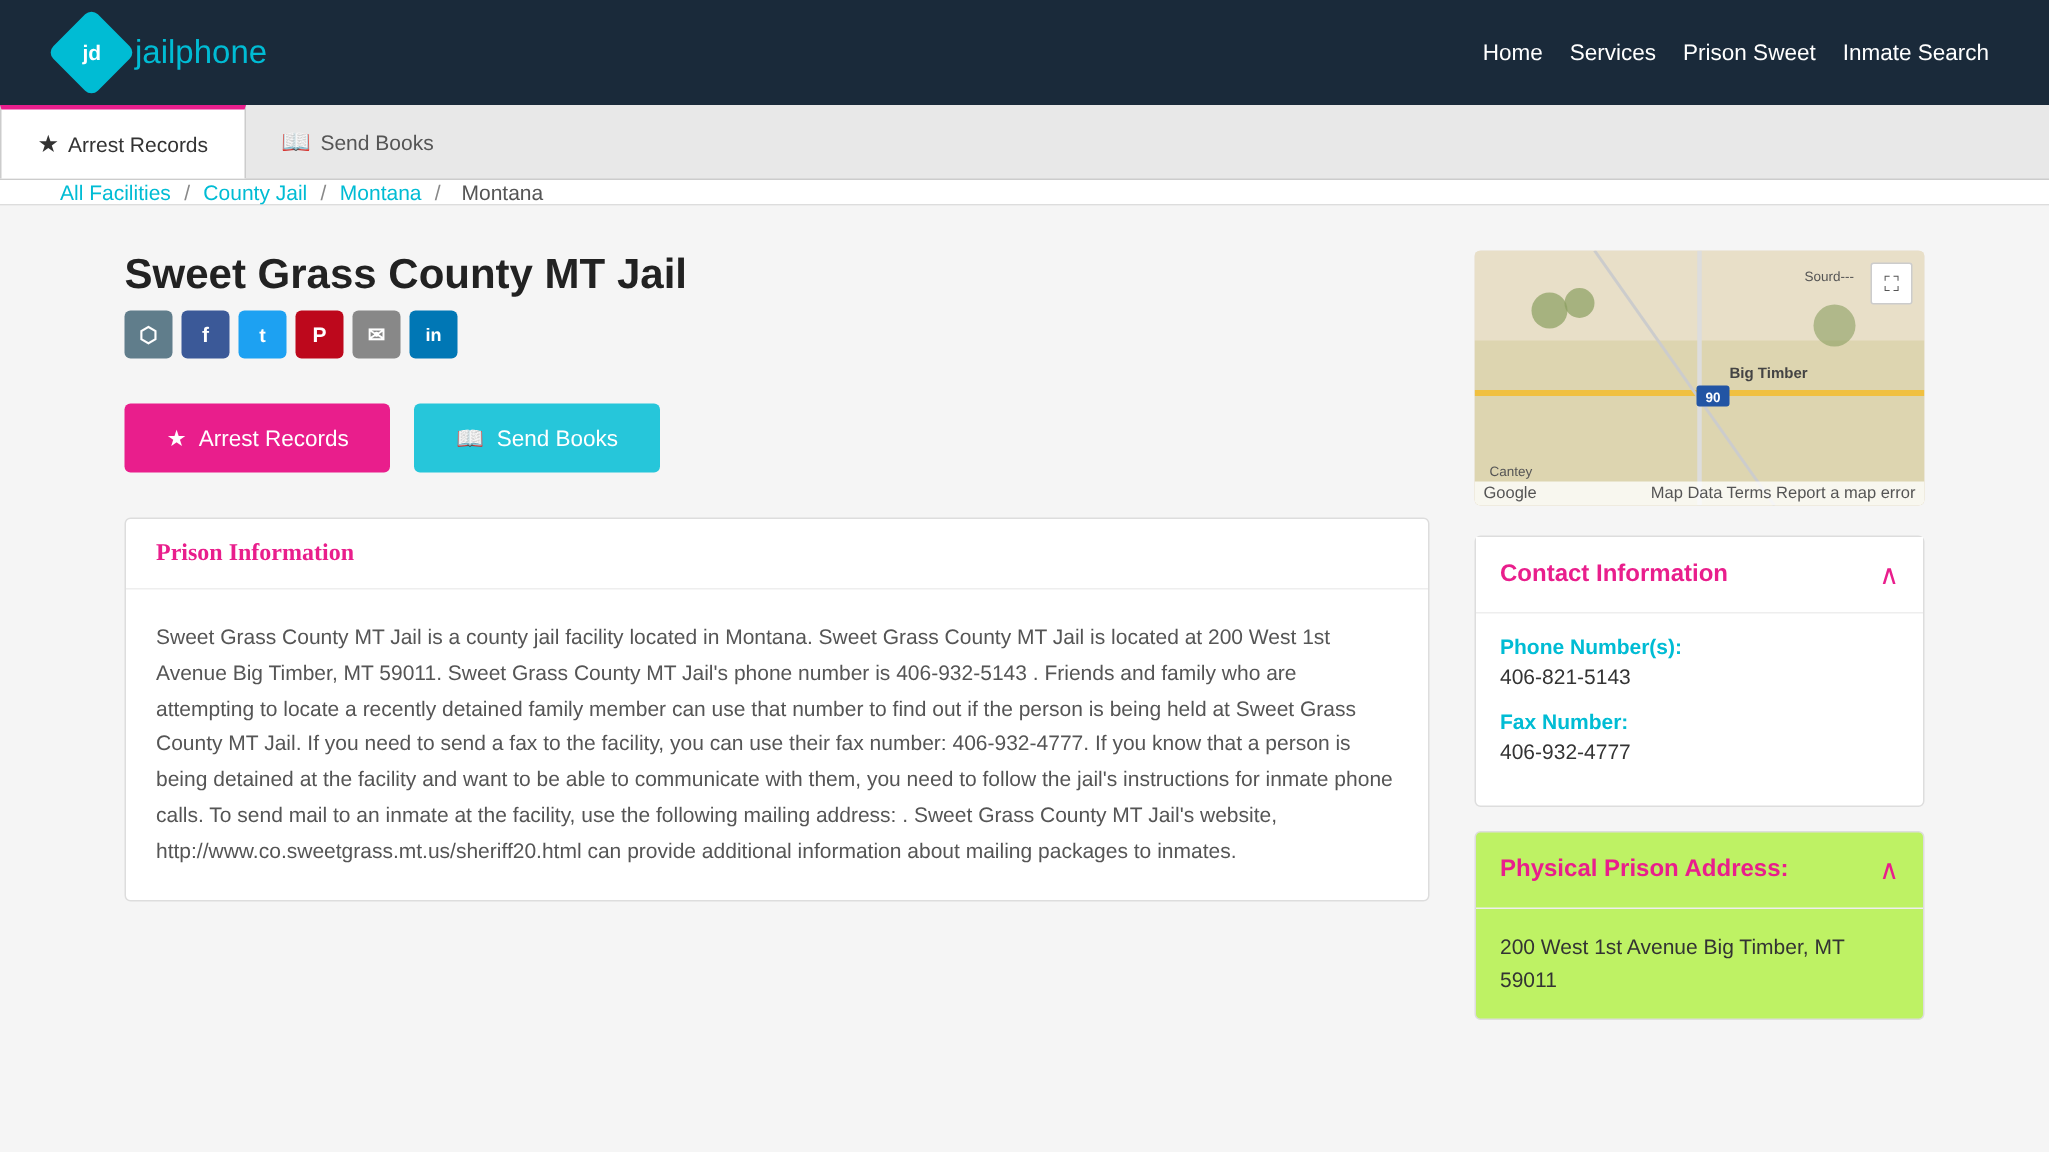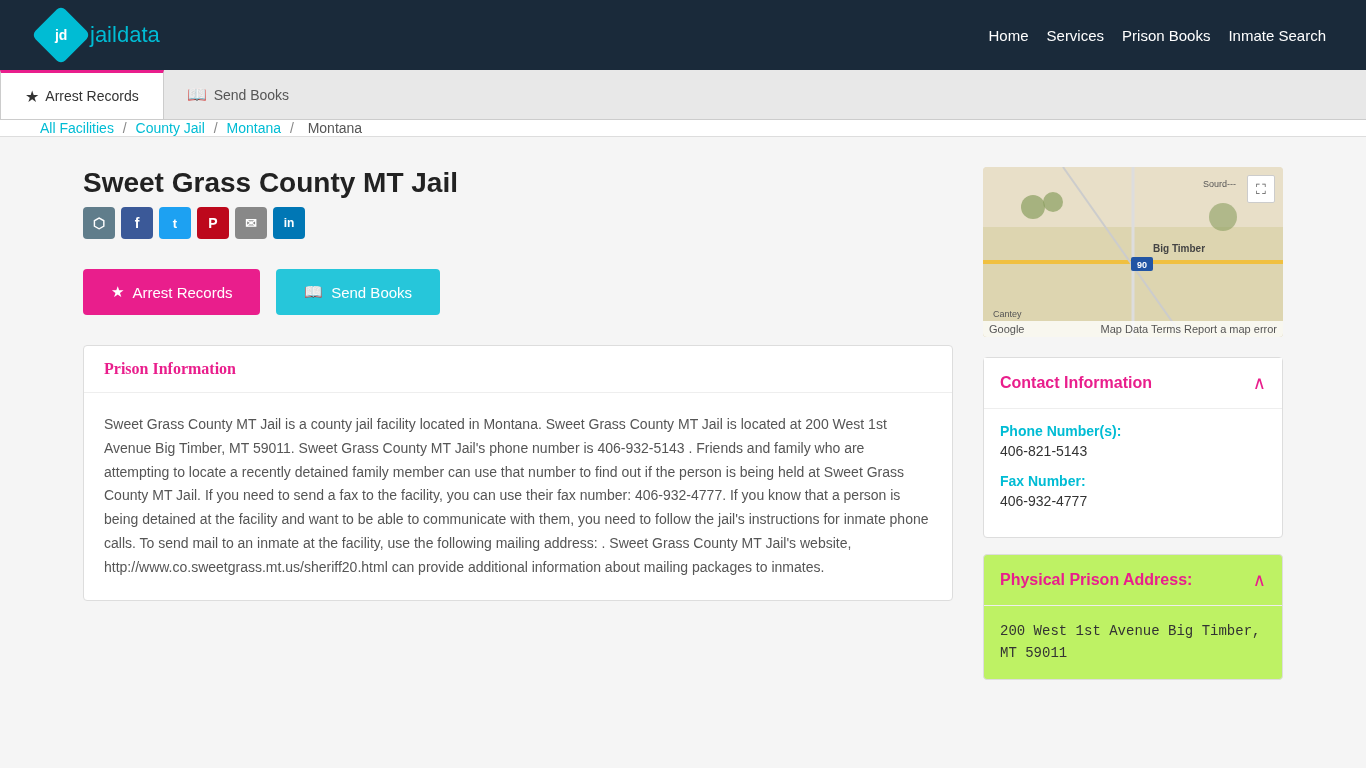--- a/index.html
+++ b/index.html
@@ -313,39 +313,38 @@
     }
     .address-card-header h3 {
       color: #e91e8c;
       font-size: 16px;
     }
     .address-card-body {
       padding: 14px 16px;
       color: #333;
       font-size: 14px;
       line-height: 1.6;
-      font-family: Liberation Mono, monospace;
     }
   </style>
 </head>
 <body>
 
 <header class="header">
   <div class="logo-area">
     <div class="logo-icon">
       <div class="logo-icon-inner">jd</div>
     </div>
     <div class="logo-text">
-      <span>jail</span><span style="color:#00bcd4">data</span>
+      <span>jail</span><span style="color:#00bcd4">phone</span>
     </div>
   </div>
   <nav class="nav">
     <a href="#">Home</a>
     <a href="#">Services</a>
-    <a href="#">Prison Books</a>
+    <a href="#">Prison Sweet</a>
     <a href="#">Inmate Search</a>
   </nav>
 </header>
 
 <div class="tab-bar">
   <a href="#" class="tab-item active">
     <span class="tab-icon">★</span>
     <span>Arrest Records</span>
   </a>
   <a href="#" class="tab-item">

